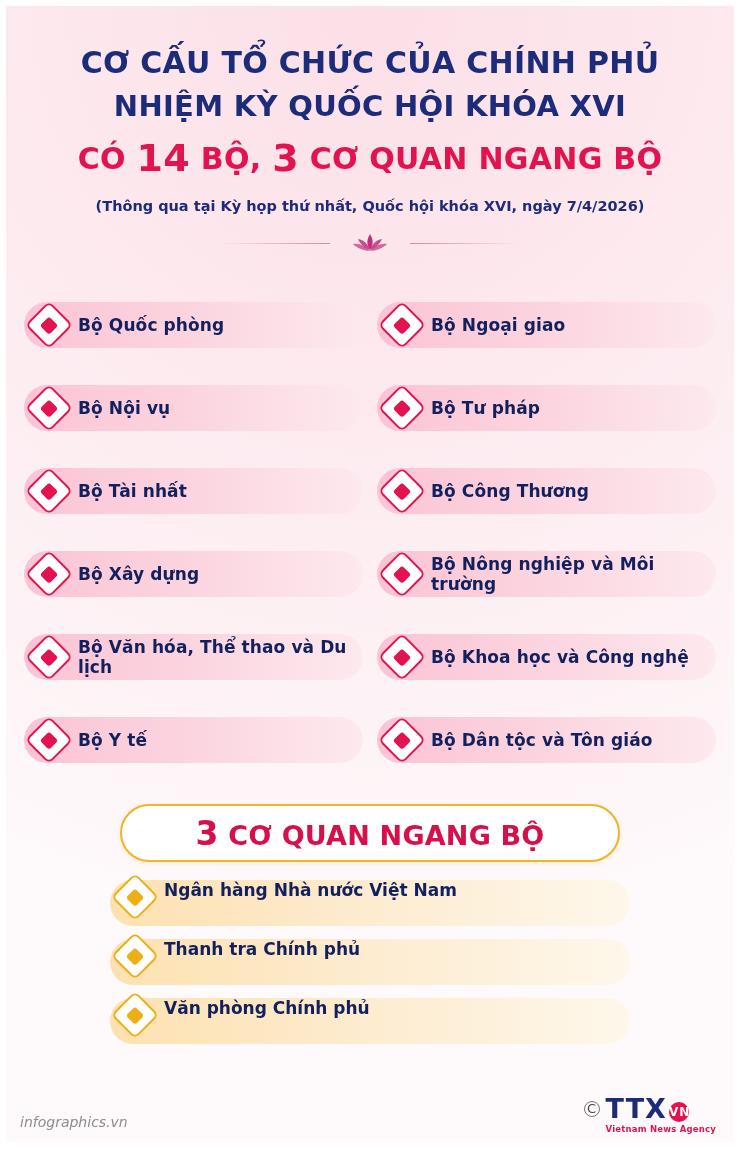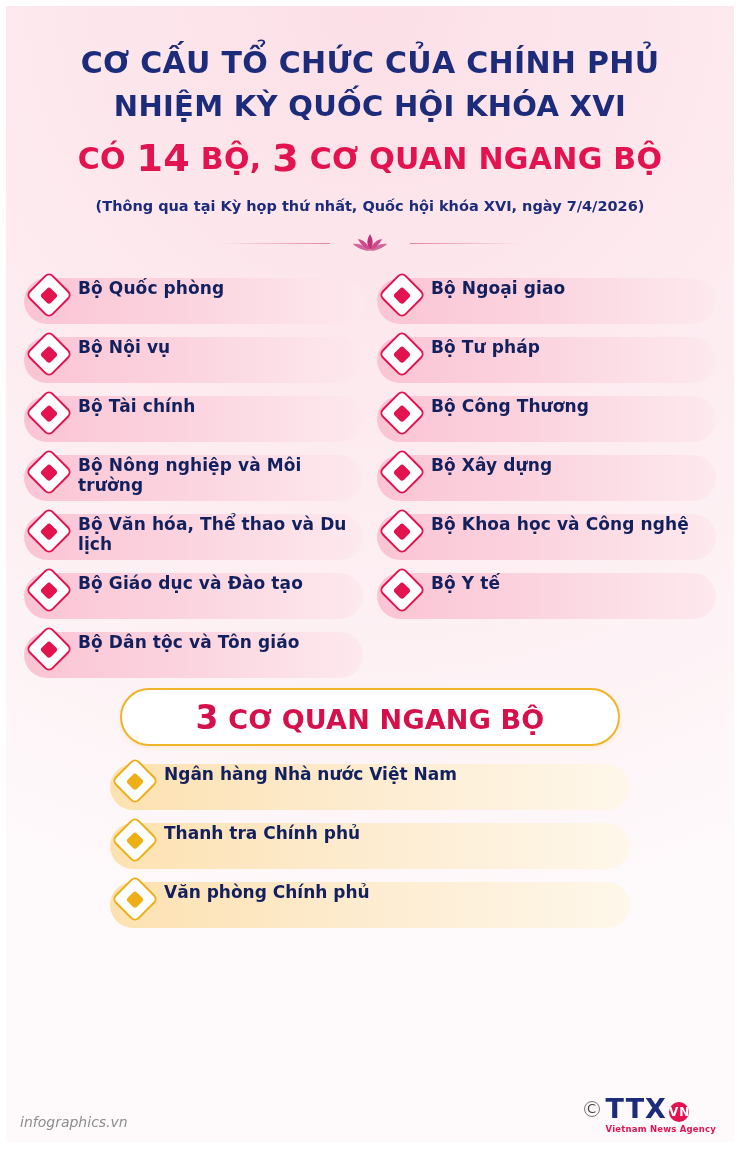--- a/index.html
+++ b/index.html
@@ -101,21 +101,21 @@
     justify-content: center;
     box-sizing: border-box;
   }
   .section-pill.pink {
     border: 2px solid #e8537e;
     box-shadow: 0 2px 5px rgba(226,19,79,0.10);
   }
   .section-pill.gold {
     border: 2px solid #f0b429;
     box-shadow: 0 2px 5px rgba(240,180,41,0.14);
-    margin-top: 10px;
+    margin-top: 41px;
     width: 500px;
   }
   .section-pill .label {
     font-weight: bold;
     font-size: 27px;
     color: #d6104a;
     letter-spacing: 0.2px;
   }
   .section-pill .label .num {
     font-size: 33px;
@@ -131,23 +131,24 @@
     display: grid;
     grid-template-columns: 1fr 1fr;
     column-gap: 14px;
     row-gap: 13px;
   }
   .item {
     height: 46px;
     border-radius: 23px;
     background: linear-gradient(90deg, #fbc4d4 0%, #fbd3de 45%, #fde9ee 100%);
     display: flex;
-    align-items: flex-start;
+    align-items: center;
     padding-left: 8px;
     box-sizing: border-box;
+    margin-top: 24px;
   }
   .diamond {
     flex: 0 0 auto;
     width: 30px;
     height: 30px;
     transform: rotate(45deg);
     border-radius: 6px;
     background: #ffffff;
     border: 2.5px solid #e2134f;
     display: flex;
@@ -317,57 +318,51 @@
       <div class="item">
         <span class="diamond">
             <span class="core"></span>
           </span>
         <span class="text">Bộ Tư pháp</span>
       </div>
       <div class="item">
         <span class="diamond">
             <span class="core"></span>
           </span>
-        <span class="text">Bộ Tài chính</span>
+        <span class="text">Bộ Tài nhất</span>
       </div>
       <div class="item">
         <span class="diamond">
             <span class="core"></span>
           </span>
         <span class="text">Bộ Công Thương</span>
       </div>
       <div class="item">
         <span class="diamond">
             <span class="core"></span>
           </span>
+        <span class="text">Bộ Xây dựng</span>
+      </div>
+      <div class="item">
+        <span class="diamond">
+            <span class="core"></span>
+          </span>
         <span class="text">Bộ Nông nghiệp và Môi trường</span>
       </div>
       <div class="item">
         <span class="diamond">
             <span class="core"></span>
           </span>
-        <span class="text">Bộ Xây dựng</span>
-      </div>
-      <div class="item">
-        <span class="diamond">
-            <span class="core"></span>
-          </span>
         <span class="text">Bộ Văn hóa, Thể thao và Du lịch</span>
       </div>
       <div class="item">
         <span class="diamond">
             <span class="core"></span>
           </span>
         <span class="text">Bộ Khoa học và Công nghệ</span>
-      </div>
-      <div class="item">
-        <span class="diamond">
-            <span class="core"></span>
-          </span>
-        <span class="text">Bộ Giáo dục và Đào tạo</span>
       </div>
       <div class="item">
         <span class="diamond">
             <span class="core"></span>
           </span>
         <span class="text">Bộ Y tế</span>
       </div>
       <div class="item">
         <span class="diamond">
             <span class="core"></span>

